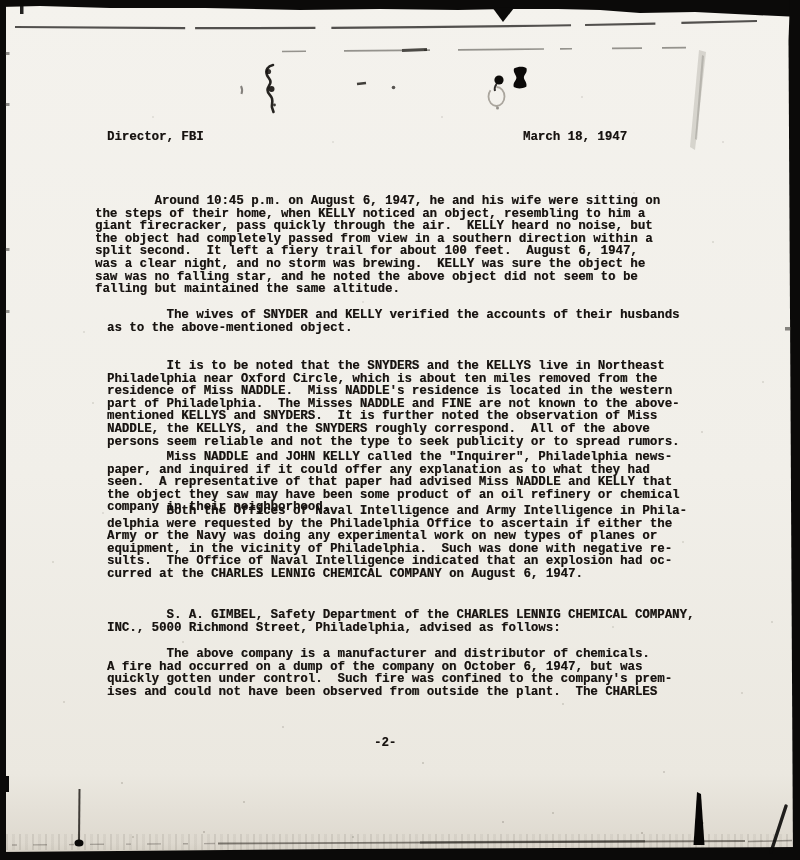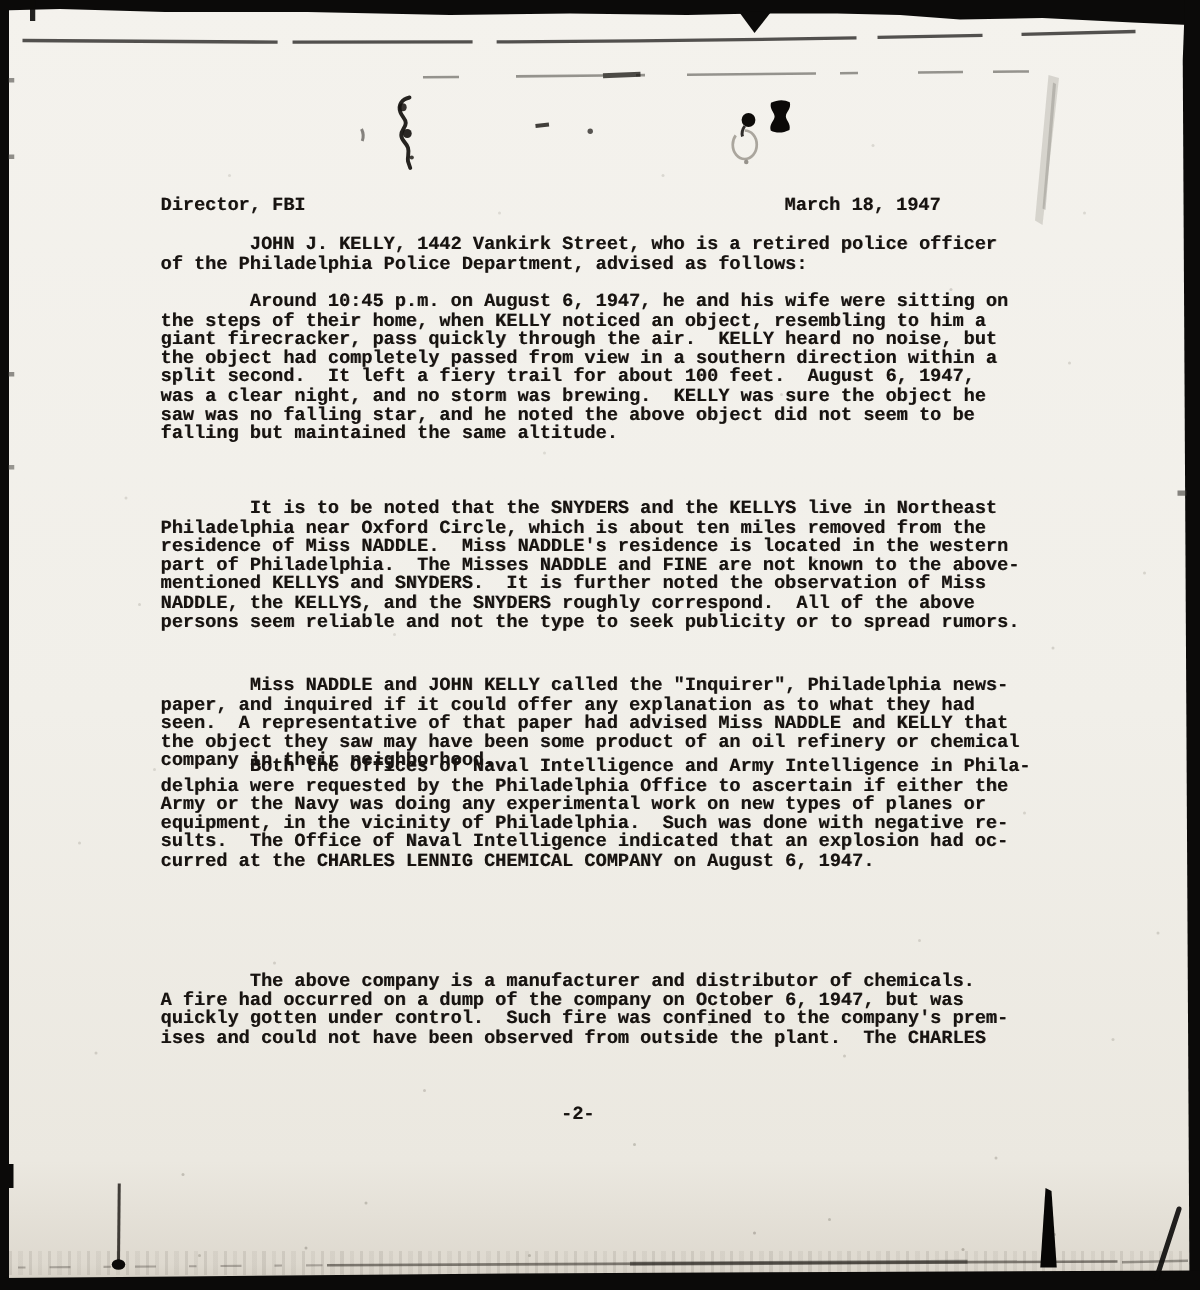--- a/index.html
+++ b/index.html
@@ -55,48 +55,50 @@
 <body>
 
 <div class="page">
 
   <div class="speckles"></div>
   <div class="grain-bottom"></div>
 
   <div class="doc-text" style="top:131px;left:107px">Director, FBI</div>
   <div class="doc-text" style="top:131px;left:523px">March 18, 1947</div>
 
-  <pre class="doc-text" style="top:157px;left:107px">        JOHN J. KELLY, 1442 Vankirk Street, who is a retired police officer
-of the Philadelphia Police Department, advised as follows:</pre>
-  <pre class="doc-text" style="top:195px;left:107px">        Around 10:45 p.m. on August 6, 1947, he and his wife were sitting on
+  <pre class="doc-text" style="top:195px;left:95px">        Around 10:45 p.m. on August 6, 1947, he and his wife were sitting on
 the steps of their home, when KELLY noticed an object, resembling to him a
 giant firecracker, pass quickly through the air.  KELLY heard no noise, but
 the object had completely passed from view in a southern direction within a
 split second.  It left a fiery trail for about 100 feet.  August 6, 1947,
 was a clear night, and no storm was brewing.  KELLY was sure the object he
 saw was no falling star, and he noted the above object did not seem to be
 falling but maintained the same altitude.</pre>
-  <pre class="doc-text" style="top:333px;left:107px">        It is to be noted that the SNYDERS and the KELLYS live in Northeast
+  <pre class="doc-text" style="top:309px;left:107px">        The wives of SNYDER and KELLY verified the accounts of their husbands
+as to the above-mentioned object.</pre>
+  <pre class="doc-text" style="top:360px;left:107px">        It is to be noted that the SNYDERS and the KELLYS live in Northeast
 Philadelphia near Oxford Circle, which is about ten miles removed from the
 residence of Miss NADDLE.  Miss NADDLE's residence is located in the western
 part of Philadelphia.  The Misses NADDLE and FINE are not known to the above-
 mentioned KELLYS and SNYDERS.  It is further noted the observation of Miss
 NADDLE, the KELLYS, and the SNYDERS roughly correspond.  All of the above
 persons seem reliable and not the type to seek publicity or to spread rumors.</pre>
   <pre class="doc-text" style="top:451px;left:107px">        Miss NADDLE and JOHN KELLY called the "Inquirer", Philadelphia news-
 paper, and inquired if it could offer any explanation as to what they had
 seen.  A representative of that paper had advised Miss NADDLE and KELLY that
 the object they saw may have been some product of an oil refinery or chemical
 company in their neighborhood.</pre>
   <pre class="doc-text" style="top:505px;left:107px">        Both the Offices of Naval Intelligence and Army Intelligence in Phila-
 delphia were requested by the Philadelphia Office to ascertain if either the
 Army or the Navy was doing any experimental work on new types of planes or
 equipment, in the vicinity of Philadelphia.  Such was done with negative re-
 sults.  The Office of Naval Intelligence indicated that an explosion had oc-
 curred at the CHARLES LENNIG CHEMICAL COMPANY on August 6, 1947.</pre>
+  <pre class="doc-text" style="top:609px;left:107px">        S. A. GIMBEL, Safety Department of the CHARLES LENNIG CHEMICAL COMPANY,
+INC., 5000 Richmond Street, Philadelphia, advised as follows:</pre>
   <pre class="doc-text" style="top:648px;left:107px">        The above company is a manufacturer and distributor of chemicals.
 A fire had occurred on a dump of the company on October 6, 1947, but was
 quickly gotten under control.  Such fire was confined to the company's prem-
 ises and could not have been observed from outside the plant.  The CHARLES</pre>
 
   <div class="doc-text" style="top:737px;left:374px">-2-</div>
 
   <svg class="artifacts" width="800" height="860" viewBox="0 0 800 860" aria-hidden="true">
 
     <path d="M0,0 H800 V17 L755,15 695,12 640,13 600,10 558,9 505,9 458,10 380,9 300,10 205,8 110,8 40,6 0,7 Z" fill="#0b0a09"></path>

